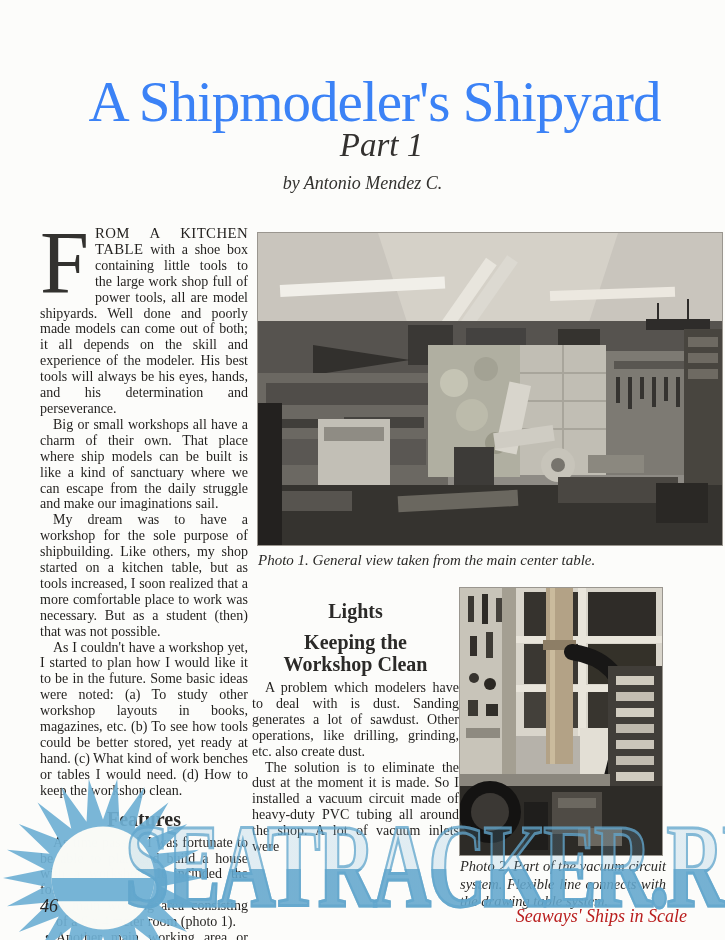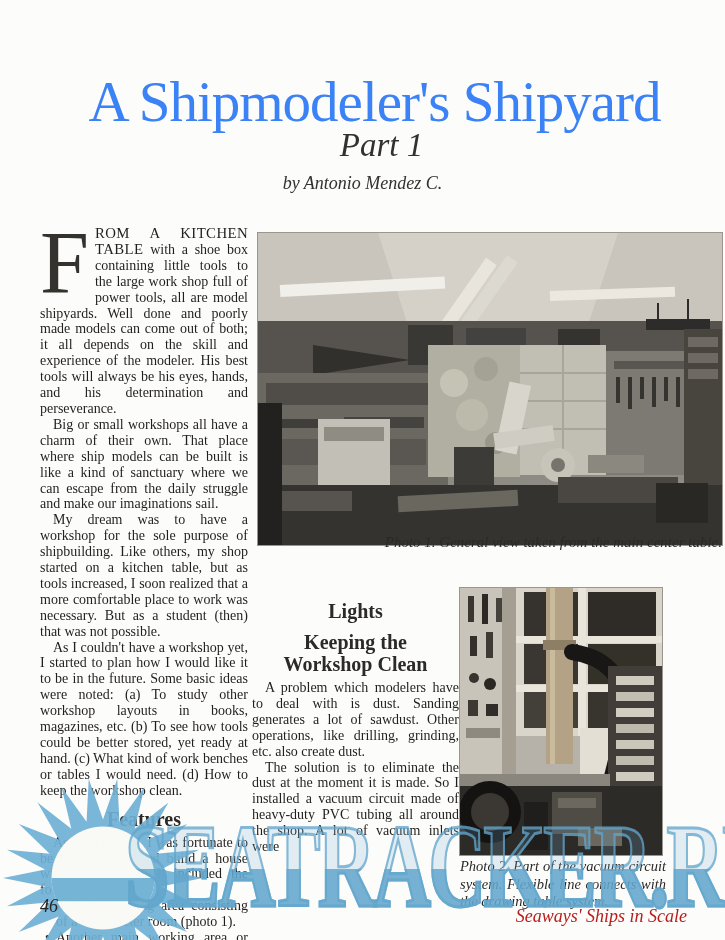--- a/index.html
+++ b/index.html
@@ -28,21 +28,21 @@
   .sec-head.tight{margin:22px 0 3px;}
   ul.features{margin:0;padding:0 0 0 16px;list-style:none;}
   ul.features li{position:relative;text-align:justify;}
   ul.features li::before{content:"\2022";position:absolute;left:-11px;top:0;}
   
   .photo{position:absolute;background:#8e8b85;outline:1px solid #9a968f;}
   .photo1{left:258px;top:233px;width:464px;height:312px;}
   .photo2{left:460px;top:588px;width:202px;height:267px;}
   .photo svg{display:block;width:100%;height:100%;}
   .caption{font-style:italic;color:#2a2927;}
-  .caption1{position:absolute;left:258px;top:534px;width:464px;text-align:right;font-size:15px;}
+  .caption1{position:absolute;left:258px;top:552px;width:464px;text-align:left;font-size:15px;}
   .caption2{position:absolute;left:460px;top:858px;width:206px;font-size:14.5px;line-height:17.5px;text-align:justify;}
   
   .pageno{position:absolute;left:40px;top:896px;font-style:italic;font-size:18px;color:#262525;z-index:7;}
   .magname{position:absolute;right:38px;top:906px;font-style:italic;font-size:18px;color:#b91c1c;z-index:7;}
   
   .watermark{position:absolute;inset:0;pointer-events:none;z-index:5;}
   .wm-text{
     position:absolute;left:125px;top:812px;white-space:nowrap;
     font-family:"Liberation Serif",serif;font-weight:bold;
     font-size:118px;line-height:110px;letter-spacing:-4px;

